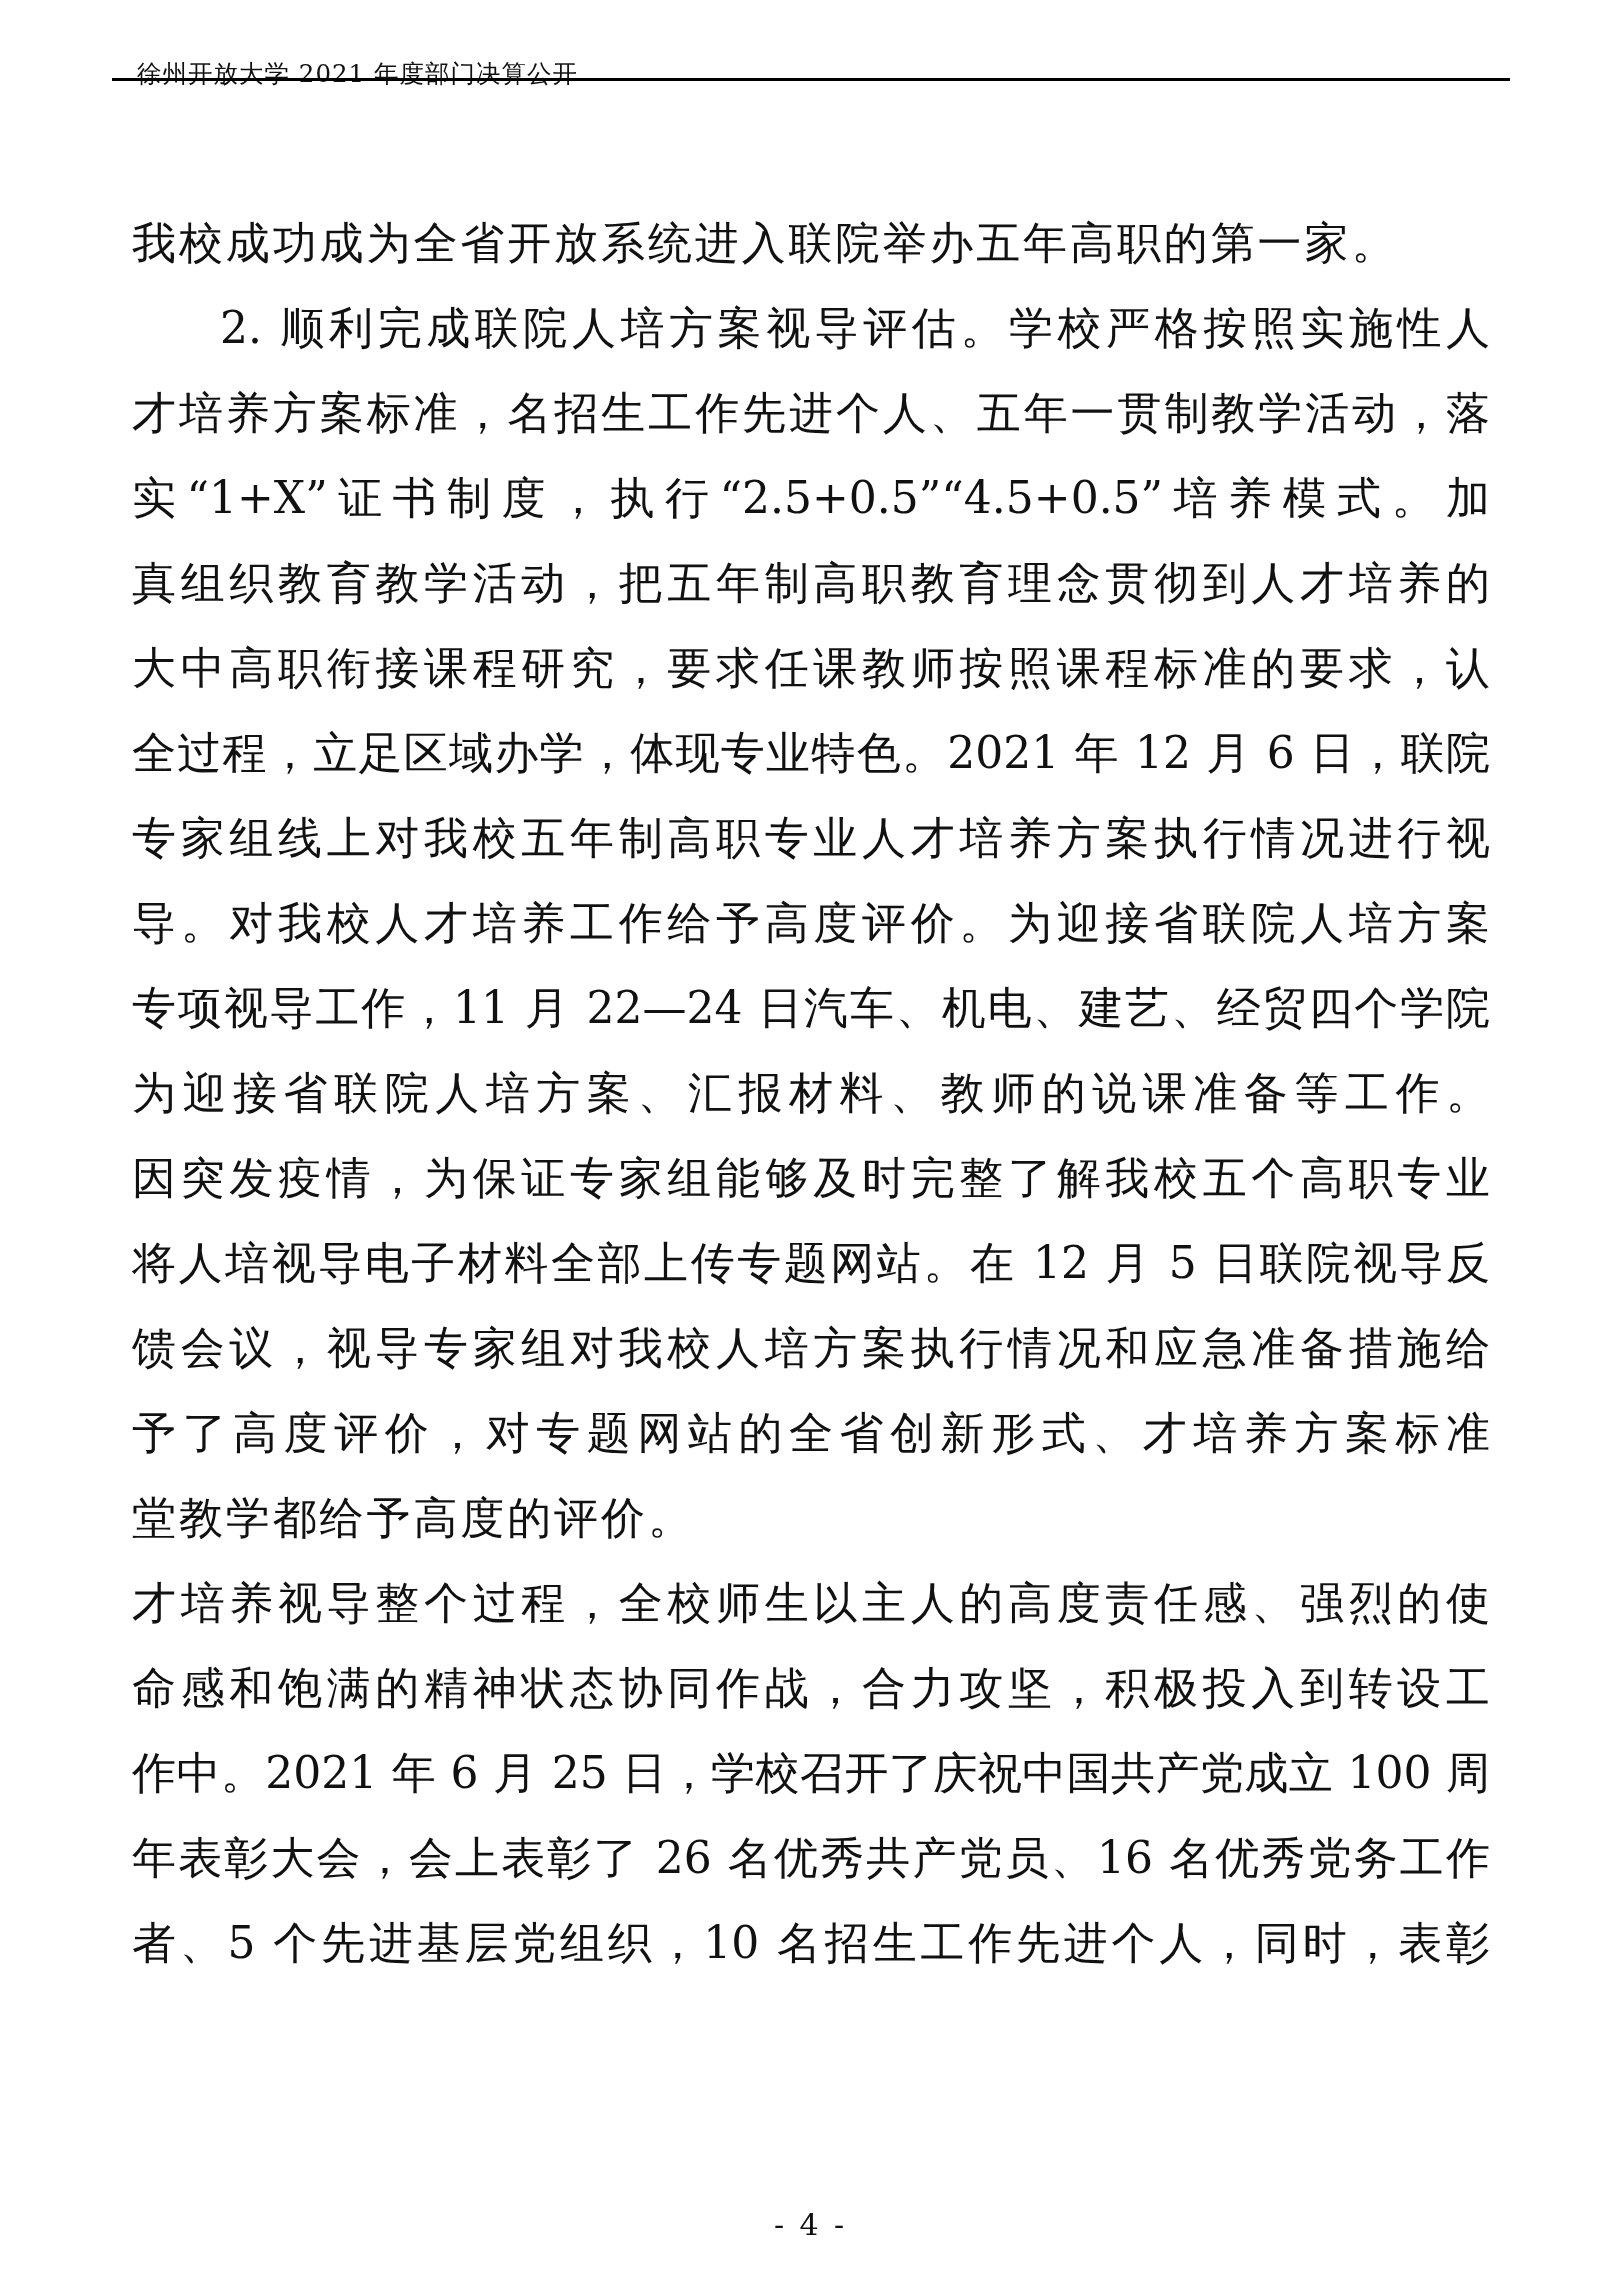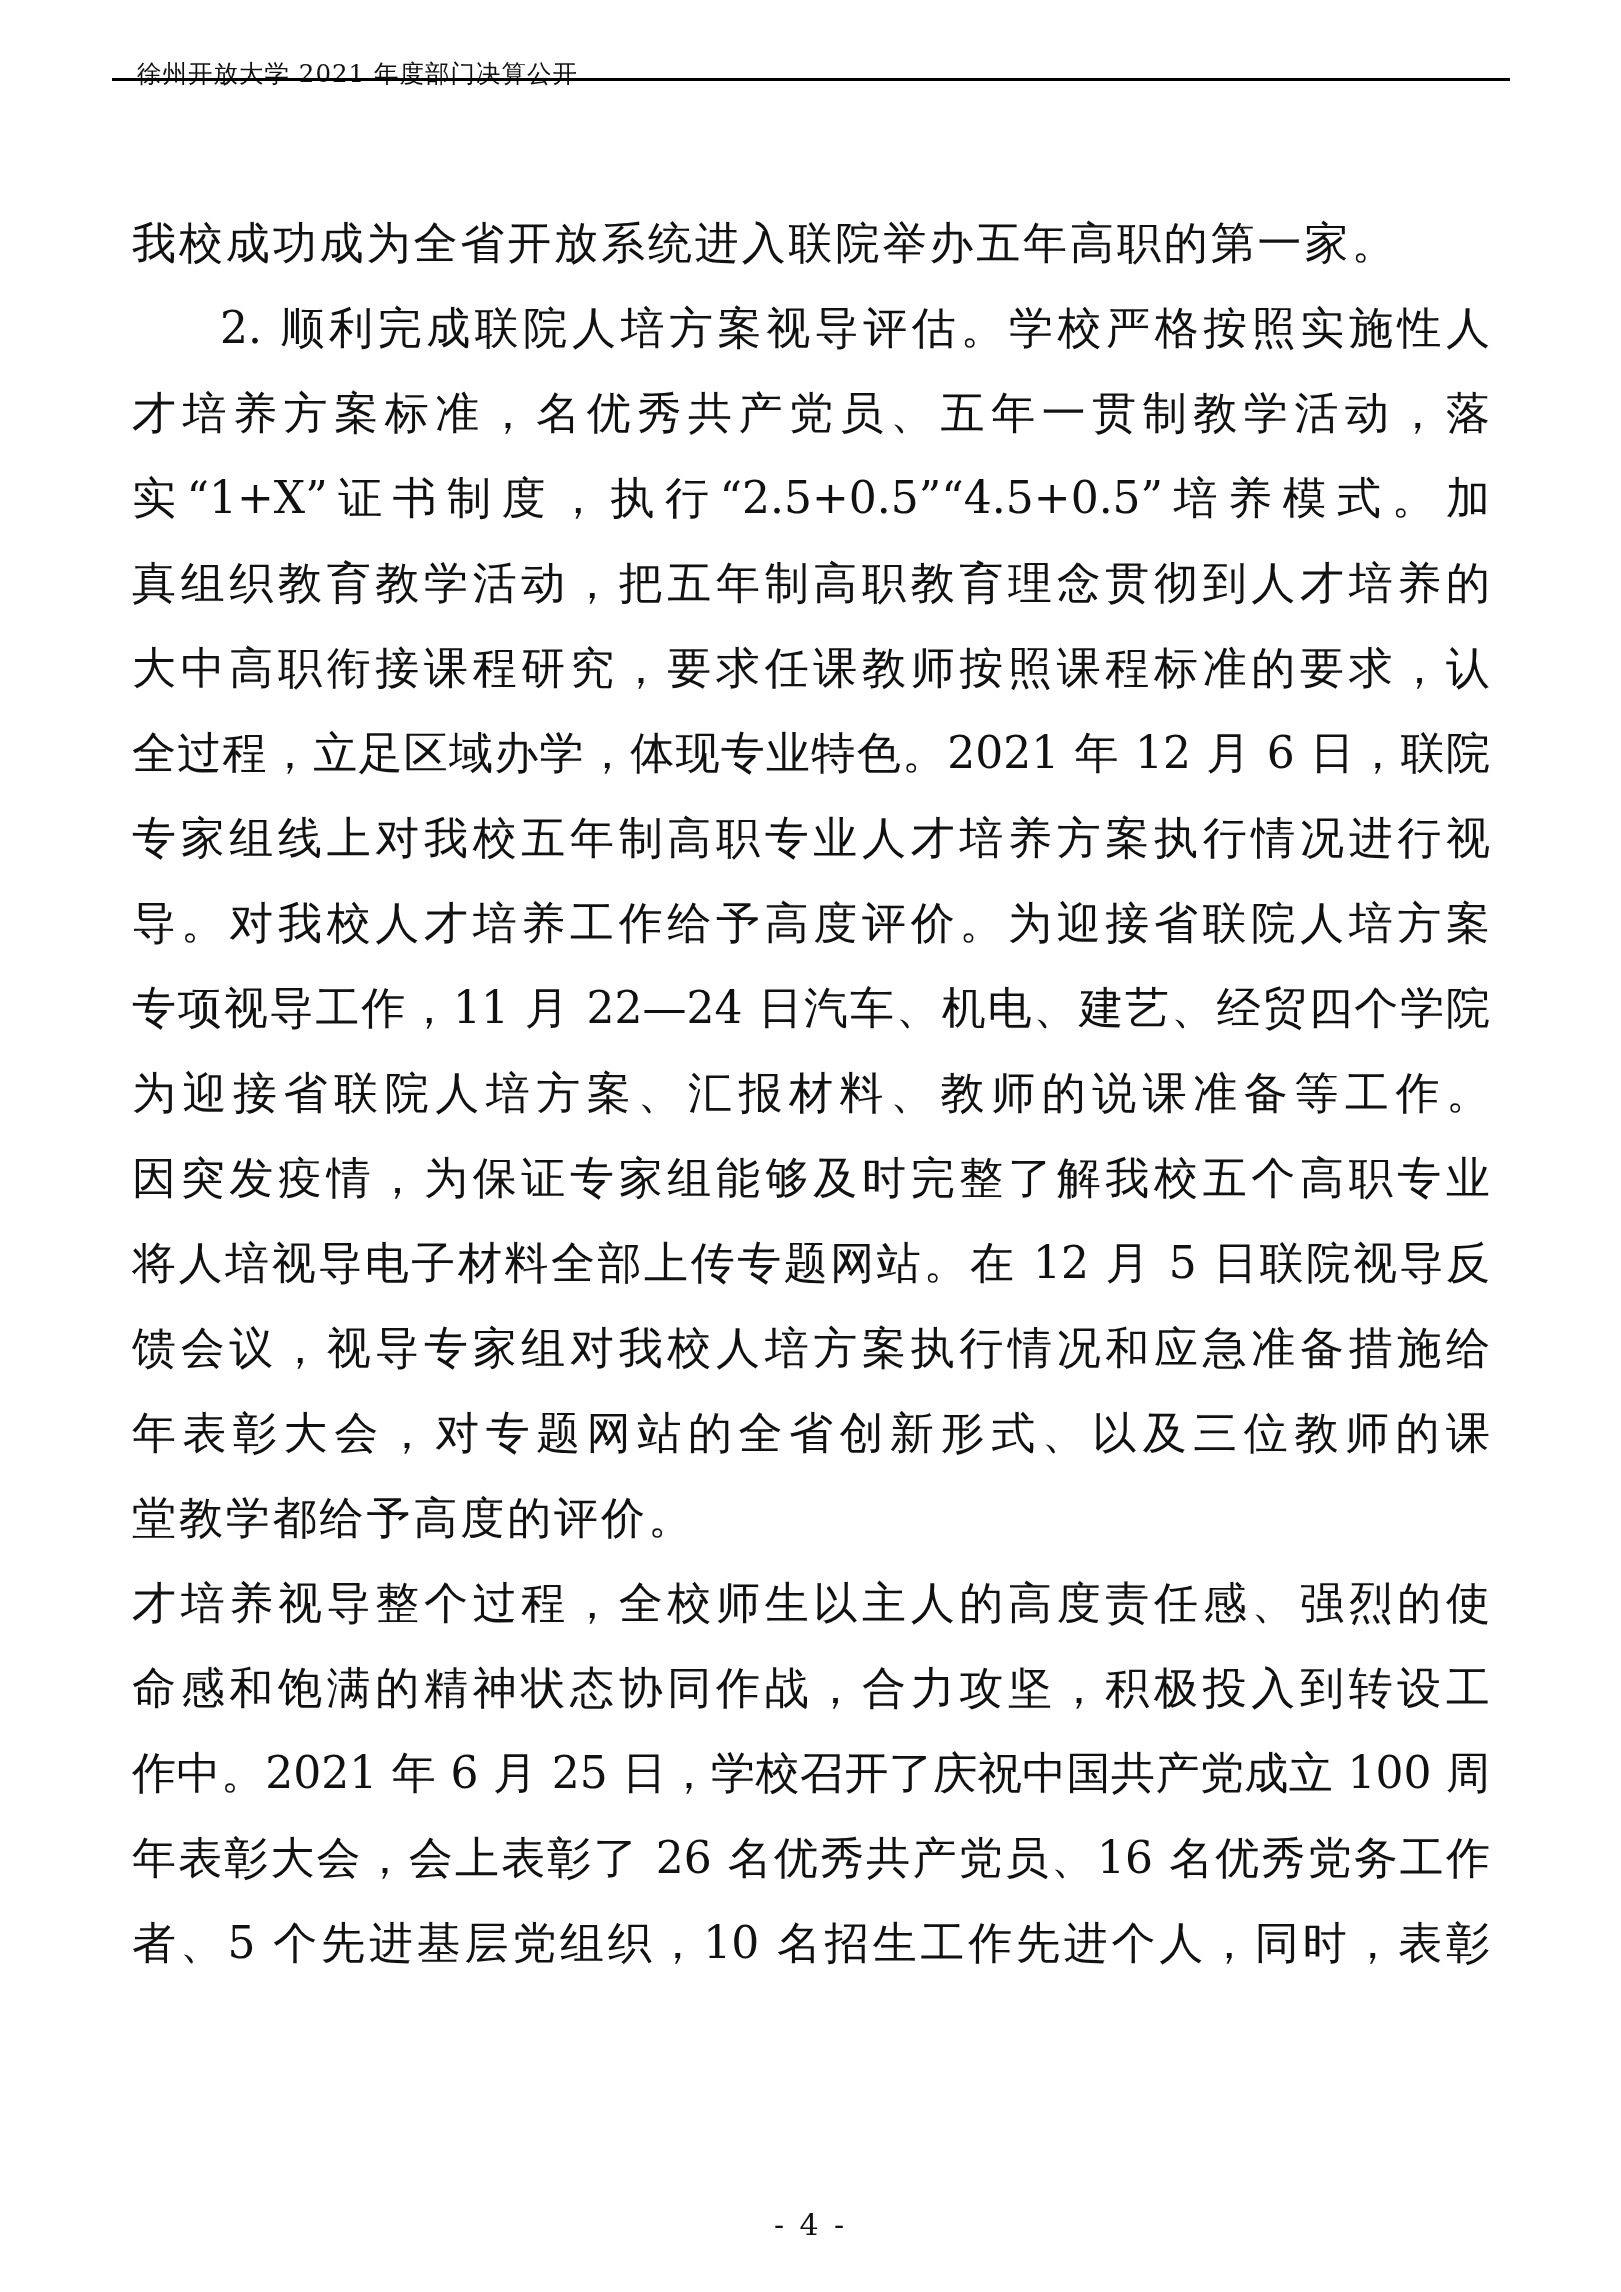--- a/index.html
+++ b/index.html
@@ -67,33 +67,33 @@
 
 <div class="page">
 
   <div class="header-title">徐州开放大学 2021 年度部门决算公开</div>
 
   <div class="header-rule"></div>
 
   <div class="doc-body">
     <div class="line end">我校成功成为全省开放系统进入联院举办五年高职的第一家。</div>
     <div class="line indent">2. 顺利完成联院人培方案视导评估。学校严格按照实施性人</div>
-    <div class="line">才培养方案标准，名优秀共产党员、五年一贯制教学活动，落</div>
+    <div class="line">才培养方案标准，名招生工作先进个人、五年一贯制教学活动，落</div>
     <div class="line">实“1+X”证书制度，执行“2.5+0.5”“4.5+0.5”培养模式。加</div>
     <div class="line">真组织教育教学活动，把五年制高职教育理念贯彻到人才培养的</div>
     <div class="line">大中高职衔接课程研究，要求任课教师按照课程标准的要求，认</div>
     <div class="line">全过程，立足区域办学，体现专业特色。2021 年 12 月 6 日，联院</div>
     <div class="line">专家组线上对我校五年制高职专业人才培养方案执行情况进行视</div>
     <div class="line">导。对我校人才培养工作给予高度评价。为迎接省联院人培方案</div>
     <div class="line">专项视导工作，11 月 22—24 日汽车、机电、建艺、经贸四个学院</div>
     <div class="line">为迎接省联院人培方案、汇报材料、教师的说课准备等工作。</div>
     <div class="line">因突发疫情，为保证专家组能够及时完整了解我校五个高职专业</div>
     <div class="line">将人培视导电子材料全部上传专题网站。在 12 月 5 日联院视导反</div>
     <div class="line">馈会议，视导专家组对我校人培方案执行情况和应急准备措施给</div>
-    <div class="line">年表彰大会，对专题网站的全省创新形式、以及三位教师的课</div>
+    <div class="line">予了高度评价，对专题网站的全省创新形式、才培养方案标准</div>
     <div class="line end">堂教学都给予高度的评价。</div>
     <div class="line">才培养视导整个过程，全校师生以主人的高度责任感、强烈的使</div>
     <div class="line">命感和饱满的精神状态协同作战，合力攻坚，积极投入到转设工</div>
     <div class="line">作中。2021 年 6 月 25 日，学校召开了庆祝中国共产党成立 100 周</div>
     <div class="line">年表彰大会，会上表彰了 26 名优秀共产党员、16 名优秀党务工作</div>
     <div class="line">者、5 个先进基层党组织，10 名招生工作先进个人，同时，表彰</div>
   </div>
 
   <div class="footer-page-number">- 4 -</div>
 

